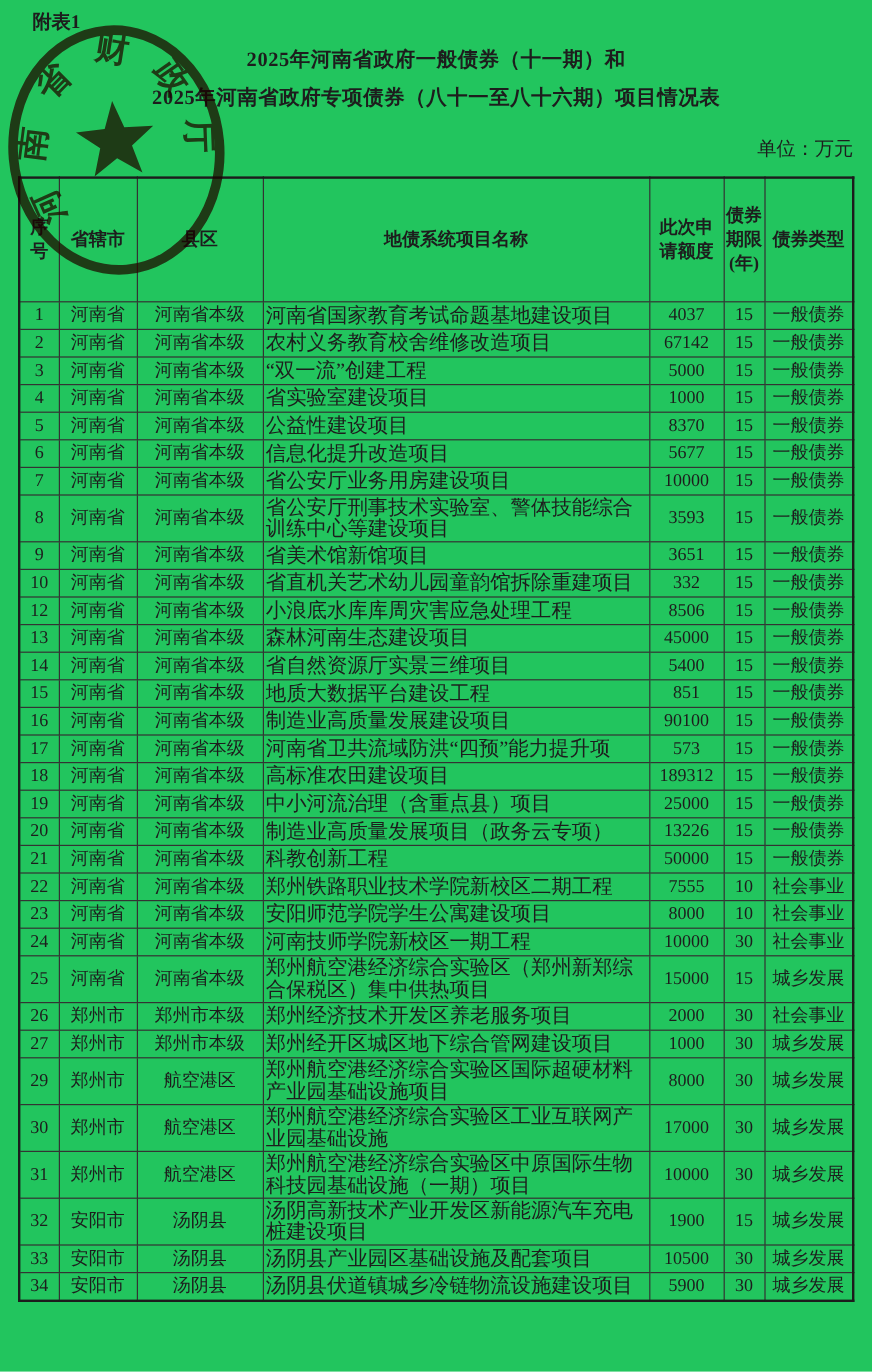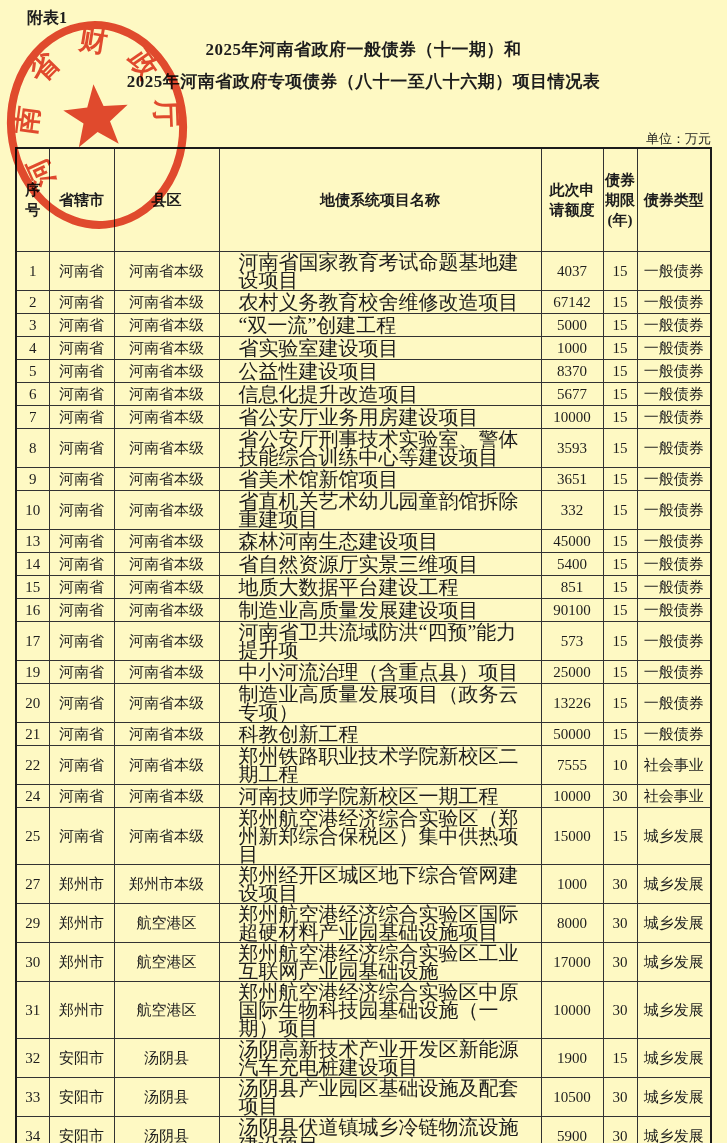--- a/index.html
+++ b/index.html
@@ -1,36 +1,36 @@
 <!DOCTYPE html>
 <html lang="zh"><head>
 <meta charset="utf-8">
 <style>
   html,body { margin:0; padding:0; }
   .page {
     position:relative;
     width:727px; height:1143px;
-    background:#fef9c3;
+    background:#22c55e;
     font-family:"Liberation Serif","DejaVu Serif",serif;
     color:#1d1d1d;
     overflow:hidden;
   }
   .appendix {
     position:absolute; left:27px; top:8px;
     font-size:16px; font-weight:bold;
   }
   .titles {
     position:absolute; top:34px; left:0; width:727px;
     text-align:center; font-weight:bold;
     font-size:17px; line-height:32px;
     letter-spacing:0.5px;
   }
   .unit {
-    position:absolute; top:130px; right:16px;
-    font-size:13px;
+    position:absolute; top:114px; right:16px;
+    font-size:16px;
   }
   table.projects {
     position:absolute; left:15px; top:147px;
     width:697px;
     border-collapse:collapse; table-layout:fixed;
     border:2px solid #1c1c1c;
   }
   th, td {
     border:1px solid #333;
     vertical-align:middle;
@@ -43,22 +43,22 @@
     line-height:20px;
   }
   tbody td {
     height:20px;
     font-size:15px; line-height:18px;
     padding:1px 2px;
     text-align:center;
   }
   td.c-project {
     text-align:left;
-    font-size:20px;
-    padding:1px 19px;
+    font-size:17px;
+    padding:1px 2px;
   }
   td.c-amount, td.c-term { font-size:15px; }
   
   .seal {
     position:absolute; left:4px; top:18px;
     width:186px; height:214px;
     transform:rotate(-5deg);
     mix-blend-mode:multiply;
     opacity:0.92;
     pointer-events:none;
@@ -188,20 +188,29 @@
         <tr>
       <td class="c-seq">10</td>
       <td class="c-city">河南省</td>
       <td class="c-county">河南省本级</td>
       <td class="c-project">省直机关艺术幼儿园童韵馆拆除重建项目</td>
       <td class="c-amount">332</td>
       <td class="c-term">15</td>
       <td class="c-type">一般债券</td>
     </tr>
         <tr>
+      <td class="c-seq">12</td>
+      <td class="c-city">河南省</td>
+      <td class="c-county">河南省本级</td>
+      <td class="c-project">小浪底水库库周灾害应急处理工程</td>
+      <td class="c-amount">8506</td>
+      <td class="c-term">15</td>
+      <td class="c-type">一般债券</td>
+    </tr>
+        <tr>
       <td class="c-seq">13</td>
       <td class="c-city">河南省</td>
       <td class="c-county">河南省本级</td>
       <td class="c-project">森林河南生态建设项目</td>
       <td class="c-amount">45000</td>
       <td class="c-term">15</td>
       <td class="c-type">一般债券</td>
     </tr>
         <tr>
       <td class="c-seq">14</td>
@@ -229,20 +238,29 @@
       <td class="c-amount">90100</td>
       <td class="c-term">15</td>
       <td class="c-type">一般债券</td>
     </tr>
         <tr>
       <td class="c-seq">17</td>
       <td class="c-city">河南省</td>
       <td class="c-county">河南省本级</td>
       <td class="c-project">河南省卫共流域防洪“四预”能力提升项</td>
       <td class="c-amount">573</td>
+      <td class="c-term">15</td>
+      <td class="c-type">一般债券</td>
+    </tr>
+        <tr>
+      <td class="c-seq">18</td>
+      <td class="c-city">河南省</td>
+      <td class="c-county">河南省本级</td>
+      <td class="c-project">高标准农田建设项目</td>
+      <td class="c-amount">189312</td>
       <td class="c-term">15</td>
       <td class="c-type">一般债券</td>
     </tr>
         <tr>
       <td class="c-seq">19</td>
       <td class="c-city">河南省</td>
       <td class="c-county">河南省本级</td>
       <td class="c-project">中小河流治理（含重点县）项目</td>
       <td class="c-amount">25000</td>
       <td class="c-term">15</td>
@@ -269,36 +287,54 @@
         <tr>
       <td class="c-seq">22</td>
       <td class="c-city">河南省</td>
       <td class="c-county">河南省本级</td>
       <td class="c-project">郑州铁路职业技术学院新校区二期工程</td>
       <td class="c-amount">7555</td>
       <td class="c-term">10</td>
       <td class="c-type">社会事业</td>
     </tr>
         <tr>
+      <td class="c-seq">23</td>
+      <td class="c-city">河南省</td>
+      <td class="c-county">河南省本级</td>
+      <td class="c-project">安阳师范学院学生公寓建设项目</td>
+      <td class="c-amount">8000</td>
+      <td class="c-term">10</td>
+      <td class="c-type">社会事业</td>
+    </tr>
+        <tr>
       <td class="c-seq">24</td>
       <td class="c-city">河南省</td>
       <td class="c-county">河南省本级</td>
       <td class="c-project">河南技师学院新校区一期工程</td>
       <td class="c-amount">10000</td>
       <td class="c-term">30</td>
       <td class="c-type">社会事业</td>
     </tr>
         <tr>
       <td class="c-seq">25</td>
       <td class="c-city">河南省</td>
       <td class="c-county">河南省本级</td>
       <td class="c-project">郑州航空港经济综合实验区（郑州新郑综合保税区）集中供热项目</td>
       <td class="c-amount">15000</td>
       <td class="c-term">15</td>
       <td class="c-type">城乡发展</td>
+    </tr>
+        <tr>
+      <td class="c-seq">26</td>
+      <td class="c-city">郑州市</td>
+      <td class="c-county">郑州市本级</td>
+      <td class="c-project">郑州经济技术开发区养老服务项目</td>
+      <td class="c-amount">2000</td>
+      <td class="c-term">30</td>
+      <td class="c-type">社会事业</td>
     </tr>
         <tr>
       <td class="c-seq">27</td>
       <td class="c-city">郑州市</td>
       <td class="c-county">郑州市本级</td>
       <td class="c-project">郑州经开区城区地下综合管网建设项目</td>
       <td class="c-amount">1000</td>
       <td class="c-term">30</td>
       <td class="c-type">城乡发展</td>
     </tr>

